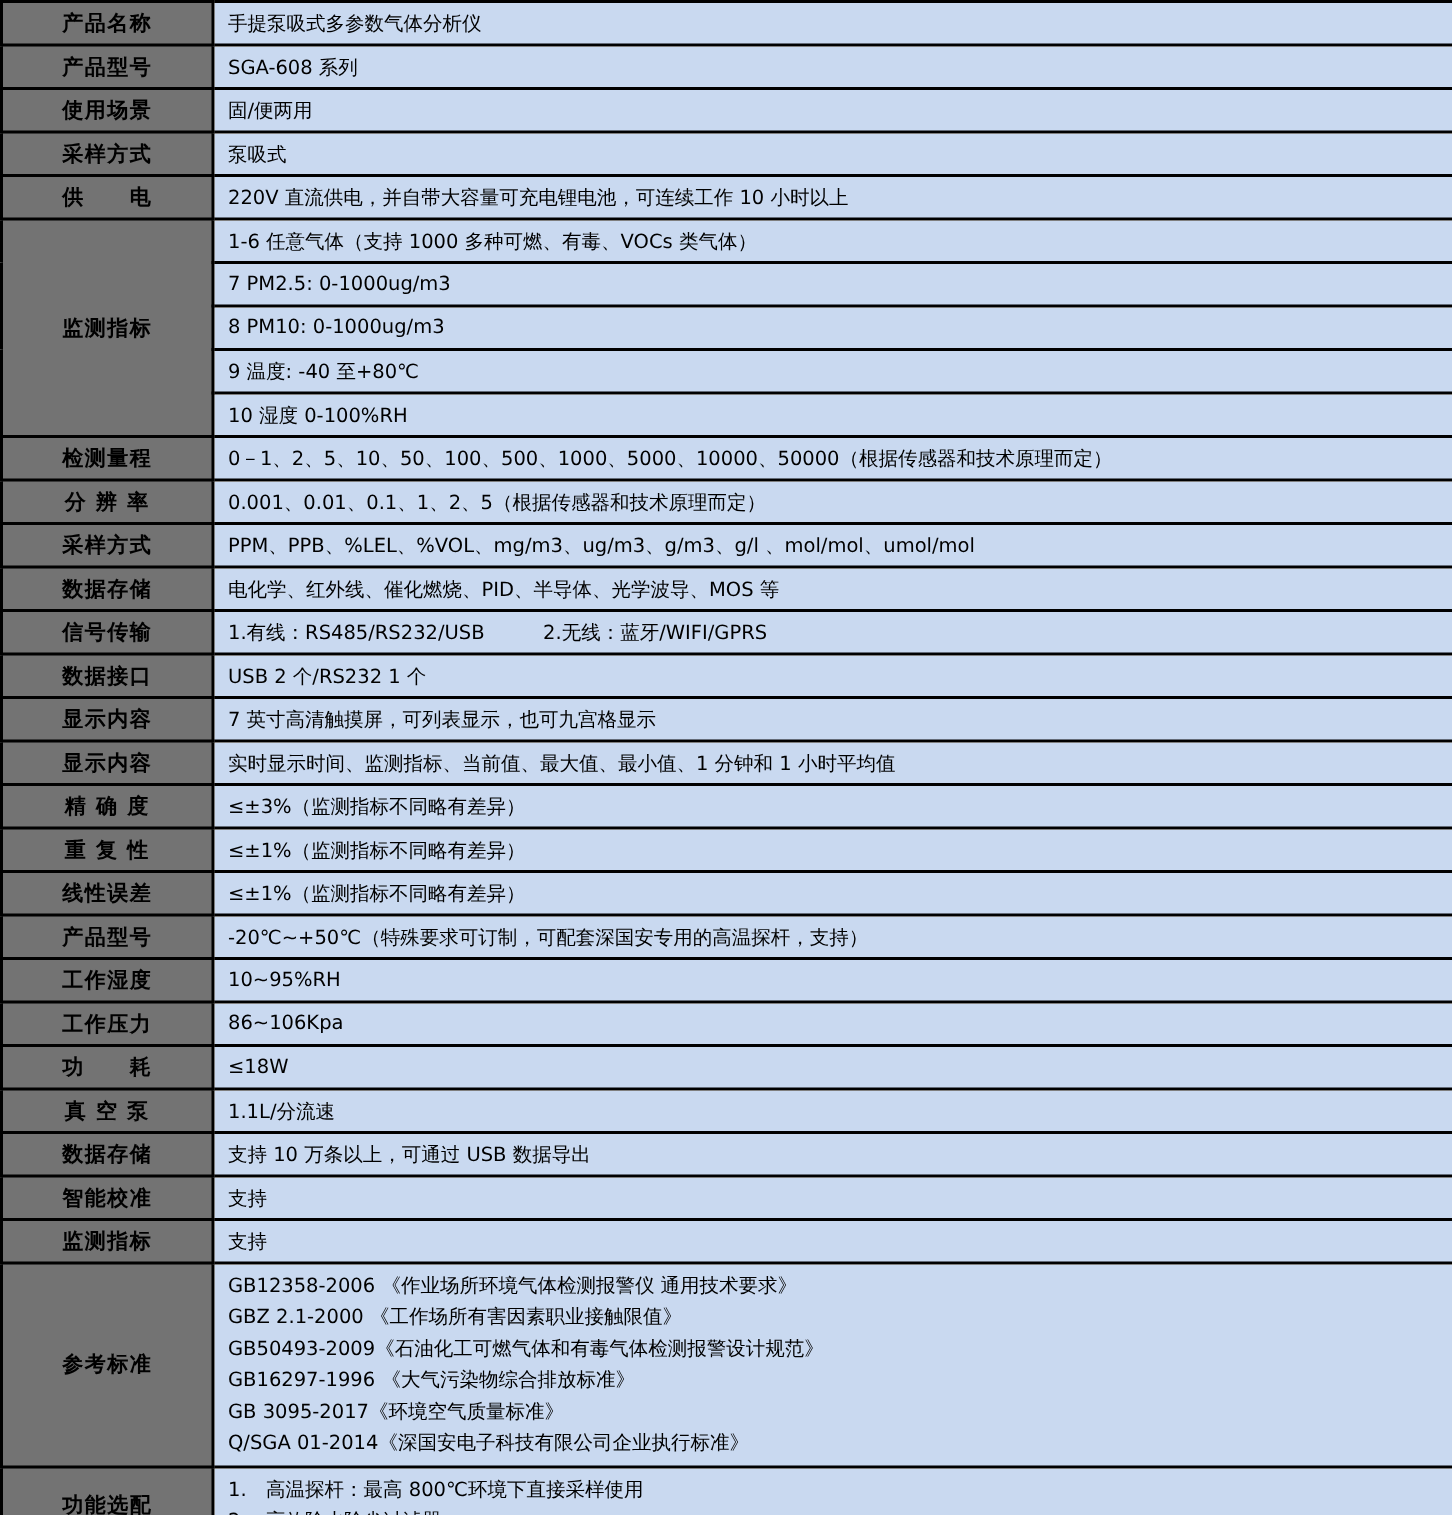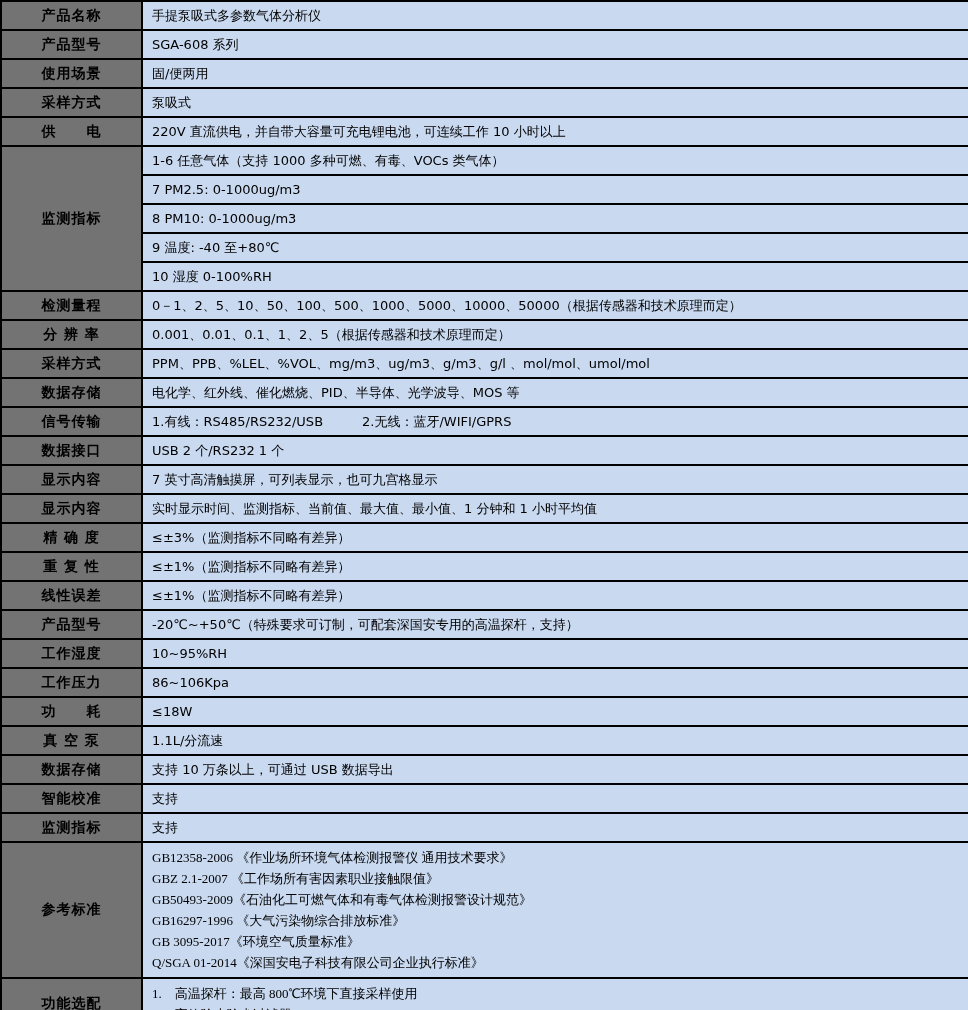--- a/index.html
+++ b/index.html
@@ -32,21 +32,20 @@
     text-align:left;
     vertical-align:middle;
     padding:2px 6px 2px 9px;
     white-space:nowrap;
     overflow:hidden;
   }
   tr.r-std th.lbl, tr.r-std td.val{height:23px;}
   td.val .line{
     line-height:21px;
     white-space:nowrap;
-    font-family:Liberation Serif, serif;
   }
   td.val.multi{padding-top:4px;padding-bottom:4px;}
 </style>
 </head>
 <body>
 
 <div class="wrap">
   <table class="spec">
     <colgroup>
       <col class="c-label">
@@ -162,21 +161,21 @@
           <td class="val">支持</td>
         </tr>
         <tr class="r-std">
           <th class="lbl">监测指标</th>
           <td class="val">支持</td>
         </tr>
         <tr class="r-multi">
           <th class="lbl">参考标准</th>
           <td class="val multi">
             <div class="line">GB12358-2006 《作业场所环境气体检测报警仪 通用技术要求》</div>
-            <div class="line">GBZ 2.1-2007 《工作场所有害因素职业接触限值》</div>
+            <div class="line">GBZ 2.1-2000 《工作场所有害因素职业接触限值》</div>
             <div class="line">GB50493-2009《石油化工可燃气体和有毒气体检测报警设计规范》</div>
             <div class="line">GB16297-1996 《大气污染物综合排放标准》</div>
             <div class="line">GB 3095-2017《环境空气质量标准》</div>
             <div class="line">Q/SGA 01-2014《深国安电子科技有限公司企业执行标准》</div>
           </td>
         </tr>
         <tr class="r-multi">
           <th class="lbl">功能选配</th>
           <td class="val multi">
             <div class="line">1.　高温探杆：最高 800℃环境下直接采样使用</div>

